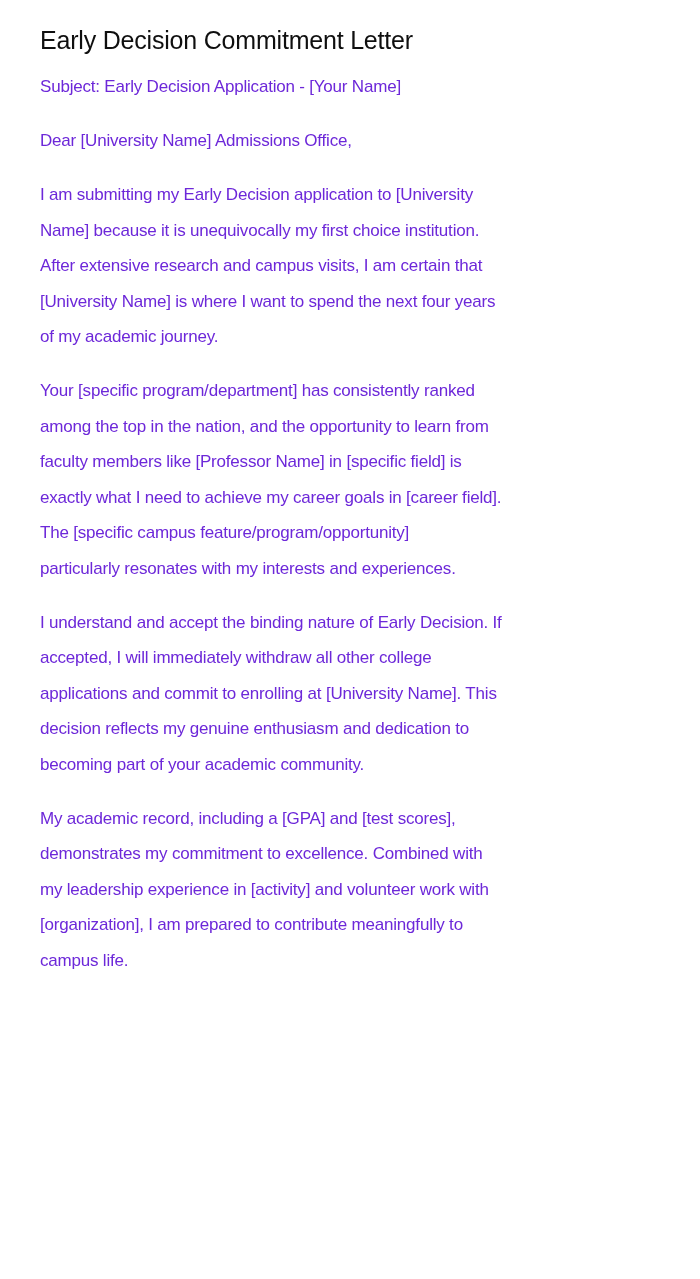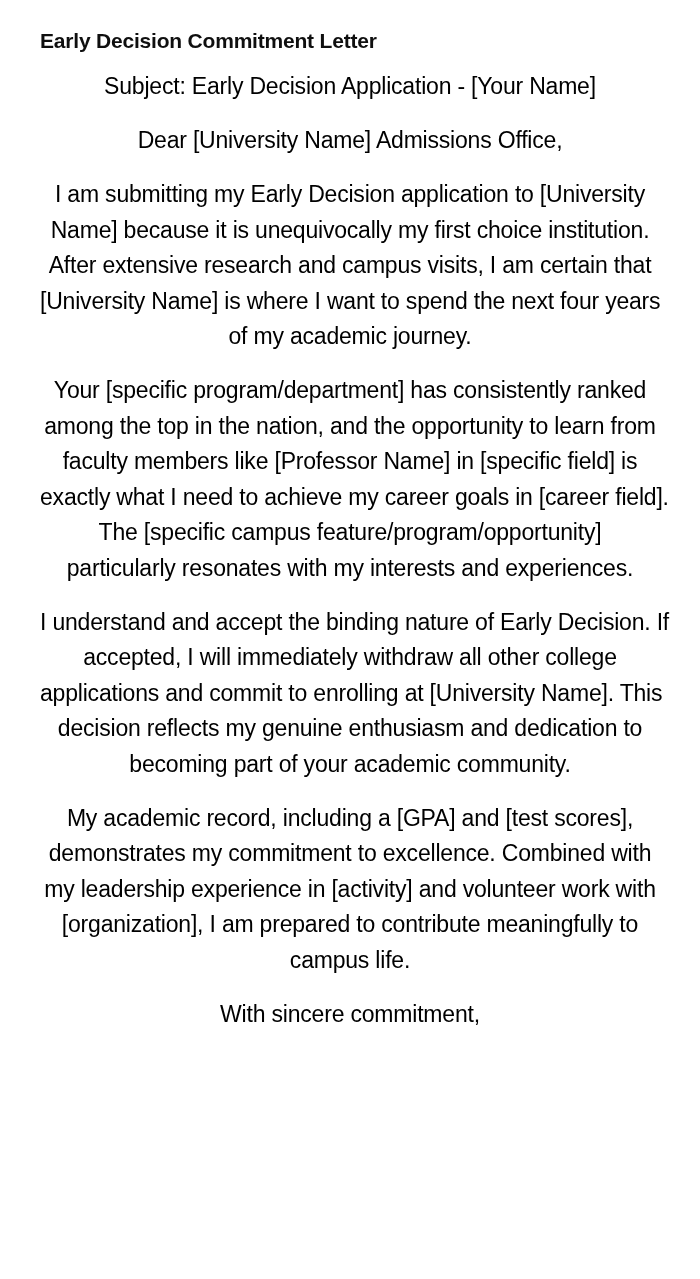--- a/index.html
+++ b/index.html
@@ -15,36 +15,35 @@
   }
   .page {
     box-sizing: border-box;
     width: 700px;
     height: 1279px;
     padding: 25px 40px 0 40px;
     background: #ffffff;
   }
   .letter-title {
     margin: 0;
-    font-size: 21px;
+    font-size: 25px;
     line-height: 31px;
-    font-weight: 700;
+    font-weight: 400;
     letter-spacing: -0.2px;
     color: #0f0f0f;
     white-space: pre;
   }
   .para {
     margin: 18.5px 0 0 0;
-    font-size: 23px;
+    font-size: 17px;
     line-height: 35.5px;
     font-weight: 400;
     letter-spacing: -0.2px;
-    color: #000000;
+    color: #6d28d9;
     white-space: pre;
-    text-align: center;
   }
   .para.first {
     margin-top: 13px;
   }
 </style>
 </head>
 <body>
 
 <div class="page">
   <h1 class="letter-title">Early Decision Commitment Letter</h1>
@@ -72,16 +71,15 @@
 decision reflects my genuine enthusiasm and dedication to
 becoming part of your academic community.</p>
 
   <p class="para">My academic record, including a [GPA] and [test scores],
 demonstrates my commitment to excellence. Combined with
 my leadership experience in [activity] and volunteer work with
 [organization], I am prepared to contribute meaningfully to
 campus life.</p>
 
 
-  <p class="para">With sincere commitment,</p>
 
 
 </div>
 
 </body></html>

